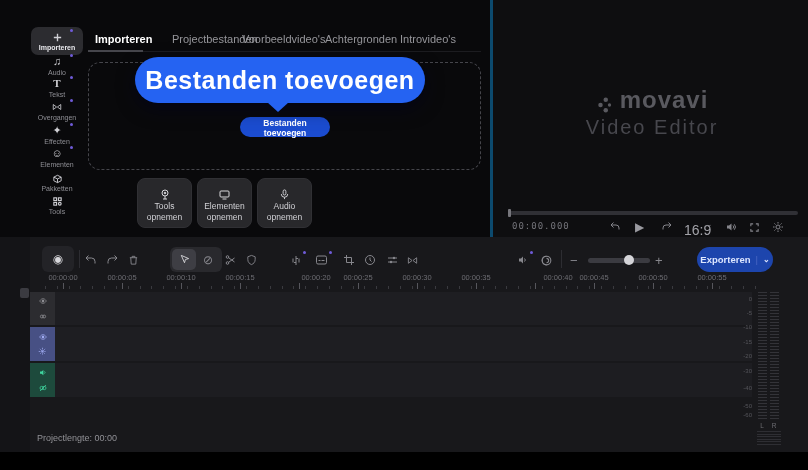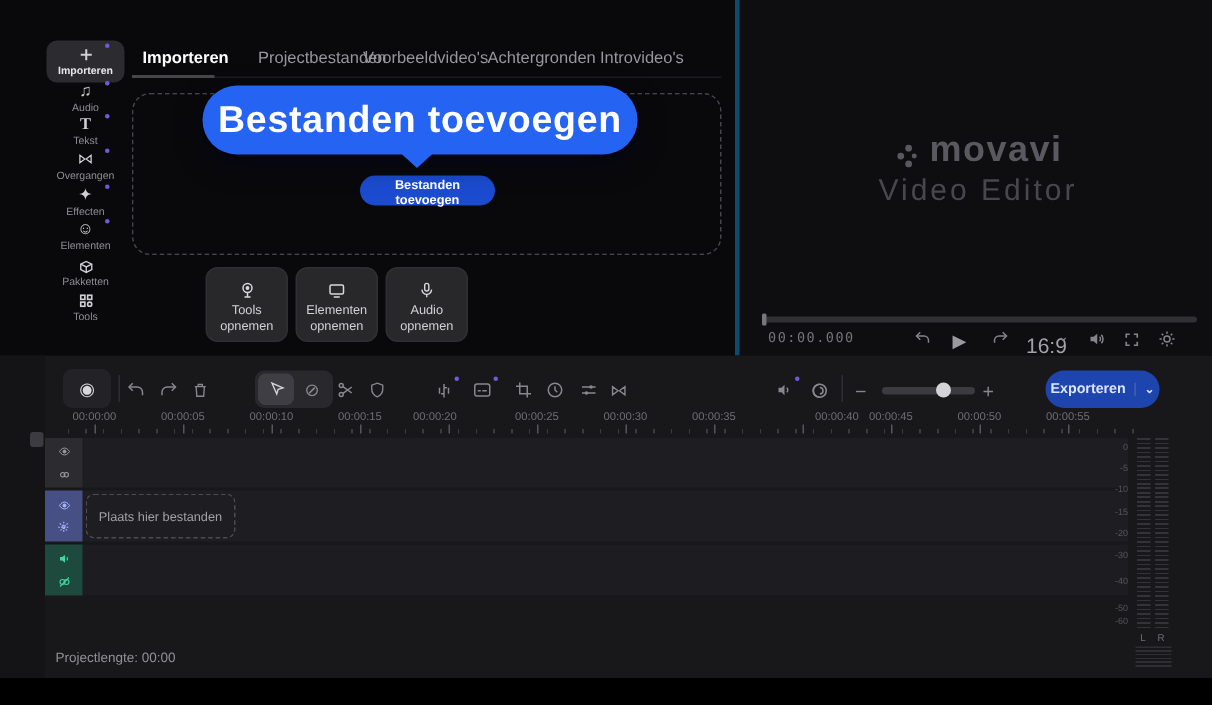--- a/index.html
+++ b/index.html
@@ -361,21 +361,21 @@
     <button class="export">
       <span>Exporteren</span>
       <span class="ediv">|</span>
       <span class="echev">⌄</span>
     </button>
 
     <span class="rlabel" style="left:33px">00:00:00</span>
     <span class="rlabel" style="left:92px">00:00:05</span>
     <span class="rlabel" style="left:151px">00:00:10</span>
     <span class="rlabel" style="left:210px">00:00:15</span>
-    <span class="rlabel" style="left:260px">00:00:20</span>
+    <span class="rlabel" style="left:286px">00:00:20</span>
     <span class="rlabel" style="left:328px">00:00:25</span>
     <span class="rlabel" style="left:387px">00:00:30</span>
     <span class="rlabel" style="left:446px">00:00:35</span>
     <span class="rlabel" style="left:528px">00:00:40</span>
     <span class="rlabel" style="left:564px">00:00:45</span>
     <span class="rlabel" style="left:623px">00:00:50</span>
     <span class="rlabel" style="left:682px">00:00:55</span>
     <div class="ruler-ticks"></div>
     <div class="majtick" style="left:63px"></div>
     <div class="majtick" style="left:122px"></div>
@@ -415,23 +415,20 @@
             <path d="M2 12s4-7 10-7 10 7 10 7-4 7-10 7S2 12 2 12z"></path>
             <circle cx="12" cy="12" r="3" fill="currentColor"></circle>
           </svg>
       </span>
       <span class="tic ico">
         <svg width="9" height="9" viewBox="0 0 24 24" fill="none" stroke="currentColor" stroke-width="2" stroke-dasharray="3 2">
             <path d="M12 2v20M2 12h20M5 5l14 14M19 5 5 19"></path>
           </svg>
       </span>
     </div>
-    <div class="dropbox">
-        <span>Plaats hier bestanden</span>
-      </div>
 
     <div class="trow" style="top:126px;height:34px;background:#1d1d21"></div>
     <div class="thead" style="top:126px;height:34px;background:#1d4a3c;color:#3fd69f">
       <span class="tic ico">
         <svg width="10" height="9" viewBox="0 0 24 24" fill="none" stroke="currentColor" stroke-width="2">
             <path d="M4 9v6h4l5 4V5L8 9H4z" fill="currentColor" stroke="none"></path>
             <path d="M16 9a4 4 0 0 1 0 6"></path>
           </svg>
       </span>
       <span class="tic ico">

